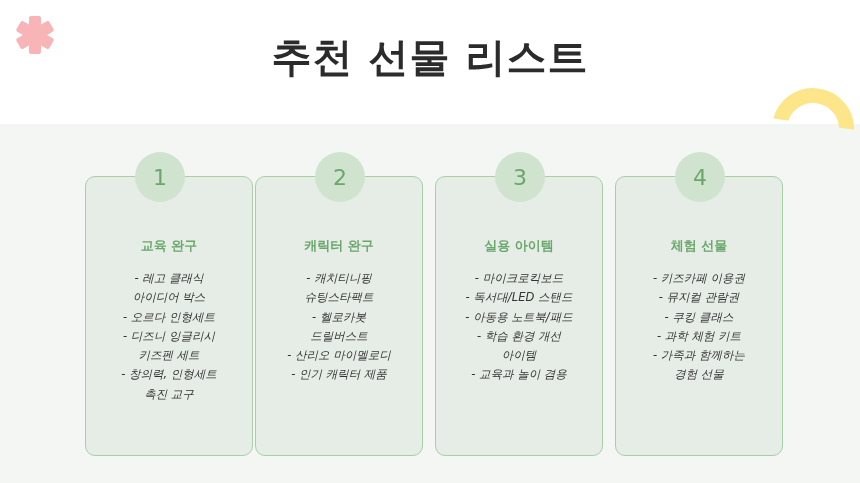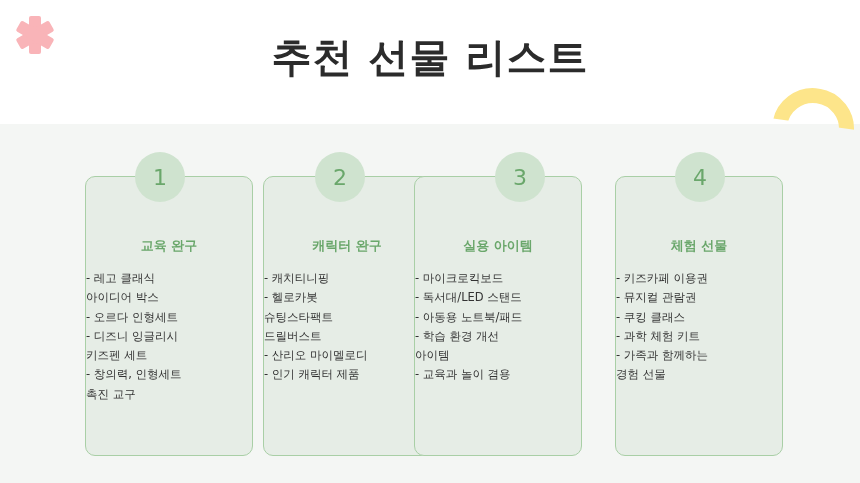--- a/index.html
+++ b/index.html
@@ -38,22 +38,22 @@
   .badge {
     position: absolute; top: 152px; width: 50px; height: 50px; border-radius: 50%;
     background: #cfe3cf; color: #6aa76b; font-size: 22px;
     display: flex; align-items: center; justify-content: center;
   }
   .card-title {
     position: absolute; left: 0; top: 60px; width: 100%; text-align: center;
     font-size: 13px; font-weight: bold; color: #6aa76b;
   }
   .card-body {
-    position: absolute; left: 0; top: 92px; width: 100%; text-align: left;
-    font-size: 11.5px; color: #333; line-height: 19.3px;
+    position: absolute; left: 0; top: 92px; width: 100%; text-align: center;
+    font-size: 11.5px; color: #333; line-height: 19.3px; font-style: italic;
   }
   .card-body div { white-space: nowrap; }
 </style>
 </head>
 <body>
 
 <div class="top"></div>
 <div class="bottom"></div>
 
 <svg class="asterisk" viewBox="0 0 42 42">
@@ -75,34 +75,34 @@
     <div>아이디어 박스</div>
     <div>- 오르다 인형세트</div>
     <div>- 디즈니 잉글리시</div>
     <div>키즈펜 세트</div>
     <div>- 창의력, 인형세트</div>
     <div>촉진 교구</div>
   </div>
 </div>
 <div class="badge" style="left:135px;">1</div>
 
-<div class="card" style="left:255px;margin-left:8px;">
+<div class="card" style="left:255px;">
   <div class="card-title">캐릭터 완구</div>
   <div class="card-body">
     <div>- 캐치티니핑</div>
+    <div>슈팅스타팩트</div>
     <div>- 헬로카봇</div>
-    <div>슈팅스타팩트</div>
     <div>드릴버스트</div>
     <div>- 산리오 마이멜로디</div>
     <div>- 인기 캐릭터 제품</div>
   </div>
 </div>
 <div class="badge" style="left:315px;">2</div>
 
-<div class="card" style="left:414px;">
+<div class="card" style="left:435px;">
   <div class="card-title">실용 아이템</div>
   <div class="card-body">
     <div>- 마이크로킥보드</div>
     <div>- 독서대/LED 스탠드</div>
     <div>- 아동용 노트북/패드</div>
     <div>- 학습 환경 개선</div>
     <div>아이템</div>
     <div>- 교육과 놀이 겸용</div>
   </div>
 </div>

